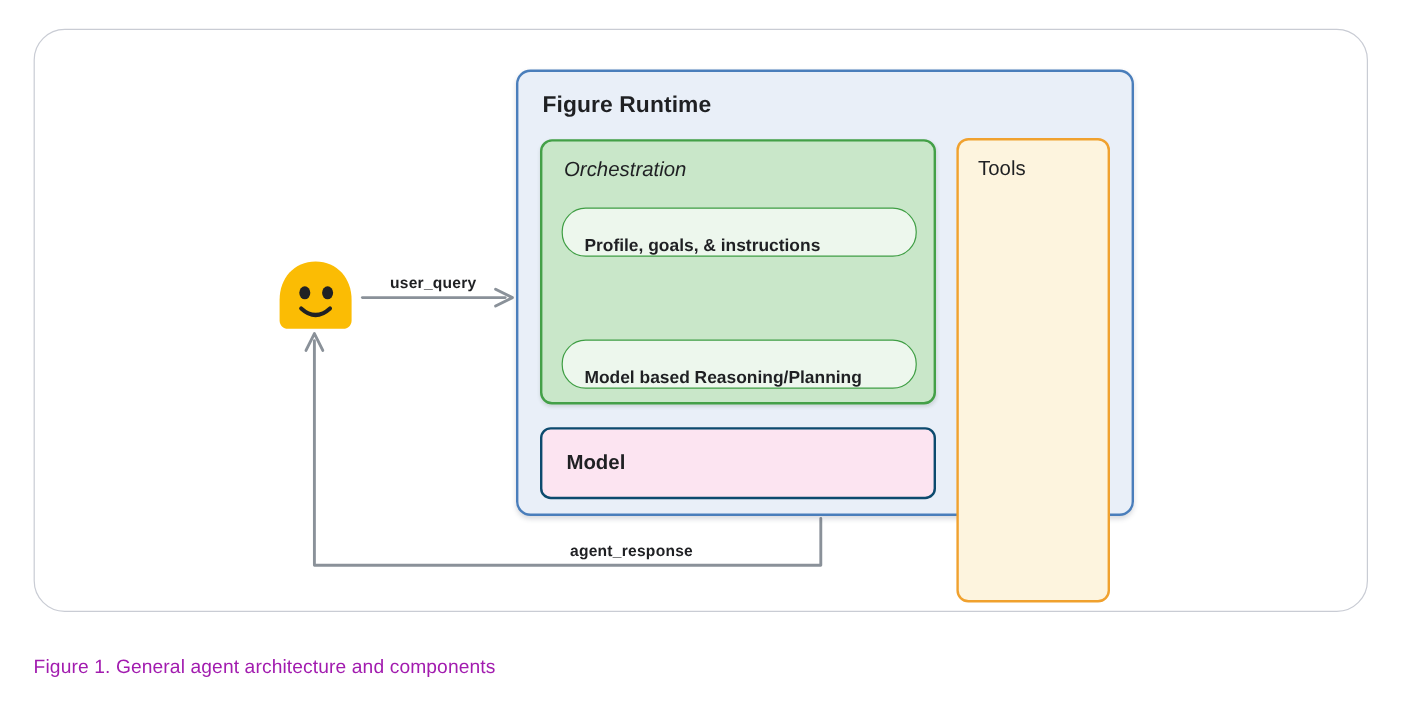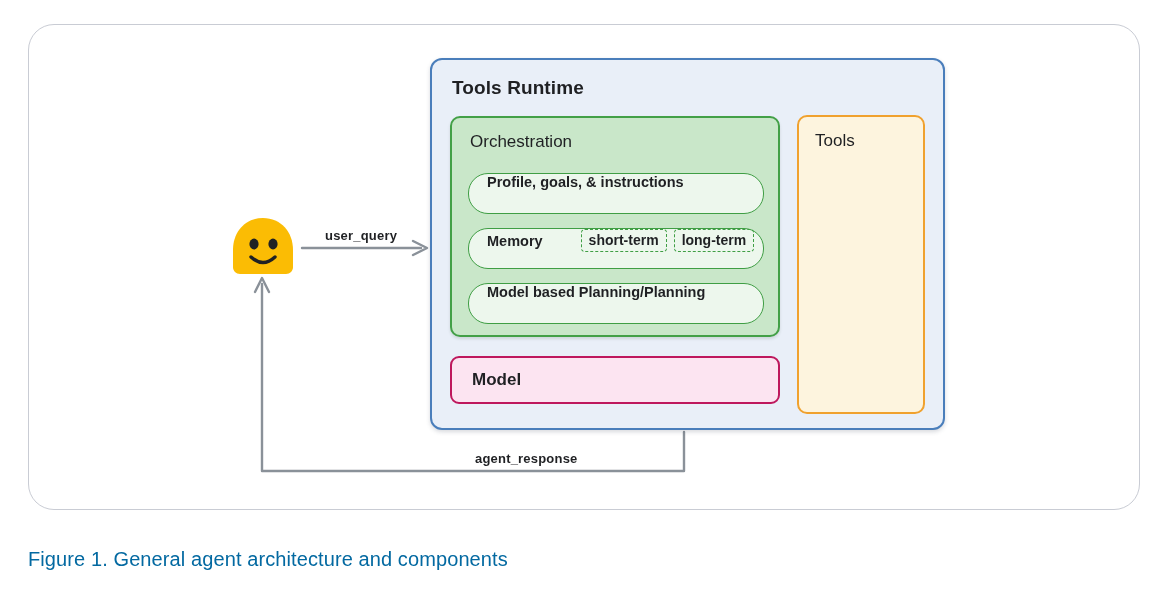--- a/index.html
+++ b/index.html
@@ -84,32 +84,33 @@
     box-sizing: border-box;
     box-shadow: 0 2px 3px rgba(60,90,60,.16);
   }
   .orch-title {
     position: absolute;
     left: 18px;
     top: 14px;
     font-size: 17px;
     font-weight: 400;
     color: #1f2023;
+    font-style: italic;
   }
   .orch-item {
     position: absolute;
     left: 16px;
     width: 296px;
     height: 41px;
     background: #edf7ed;
     border: 1.6px solid #3f9e44;
     border-radius: 20px;
     box-sizing: border-box;
     display: flex;
-    align-items: flex-start;
+    align-items: flex-end;
     padding-left: 18px;
     font-size: 14.5px;
     font-weight: 600;
     color: #1f2023;
   }
   #orch-item-0 { top: 55px; }
   #orch-item-1 { top: 110px; }
   #orch-item-2 { top: 165px; }
 
   .memory-row {
@@ -135,40 +136,40 @@
     background: transparent;
     white-space: nowrap;
   }
 
   
   #model-box {
     position: absolute;
     left: 18px;
     top: 296px;
     width: 330px;
-    height: 48px;
+    height: 60px;
     background: #fce4f1;
-    border: 2px solid #be185d;
+    border: 2px solid #0c4a6e;
     border-radius: 9px;
     box-sizing: border-box;
     display: flex;
     align-items: center;
     padding-left: 20px;
     font-size: 17px;
     font-weight: 700;
     color: #1f2023;
   }
 
   
   #tools-box {
     position: absolute;
     left: 365px;
     top: 55px;
     width: 128px;
-    height: 299px;
+    height: 387px;
     background: #fdf4de;
     border: 2px solid #f0a12e;
     border-radius: 10px;
     box-sizing: border-box;
   }
   .tools-title {
     position: absolute;
     left: 16px;
     top: 14px;
     font-size: 17px;
@@ -186,23 +187,23 @@
     white-space: nowrap;
   }
   #label-user-query { left: 325px; top: 228px; }
   #label-agent-response { left: 432px; top: 451px; margin-left: 43px; }
 
   
   #figure-caption {
     position: absolute;
     left: 28px;
     top: 548px;
-    font-size: 20px;
+    font-size: 16px;
     font-weight: 400;
-    color: #0369a1;
+    color: #a21caf;
     letter-spacing: .1px;
   }
 </style>
 </head>
 <body>
 
 <div id="figure-frame"></div>
 
 <svg id="connectors" viewBox="0 0 1170 594" width="1170" height="594" aria-hidden="true">
 
@@ -221,41 +222,32 @@
   <path d="M33 1 C51 1 63 15 63 33 L63 50 C63 54 60 57 56 57 L10 57 C6 57 3 54 3 50 L3 33 C3 15 15 1 33 1 Z" fill="#fbbc04"></path>
   <ellipse cx="24" cy="27" rx="4.6" ry="5.4" fill="#202124"></ellipse>
   <ellipse cx="43" cy="27" rx="4.6" ry="5.4" fill="#202124"></ellipse>
   <path d="M21 40 Q33 51 45 40" fill="none" stroke="#202124" stroke-width="3.4" stroke-linecap="round"></path>
 </svg>
 
 <div class="edge-label" id="label-user-query">user_query</div>
 <div class="edge-label" id="label-agent-response">agent_response</div>
 
 <div id="agent-runtime">
-  <div class="runtime-title">Tools Runtime</div>
+  <div class="runtime-title">Figure Runtime</div>
 
   <div id="orchestration">
     <div class="orch-title">Orchestration</div>
 
     <div class="orch-item" id="orch-item-0">
       <span>Profile, goals, &amp; instructions</span>
     </div>
 
-    <div class="orch-item" id="orch-item-1">
-      <div class="memory-row">
-        <span class="memory-label">Memory</span>
-        <span class="memory-badges">
-          <span class="memory-badge">short-term</span>
-          <span class="memory-badge">long-term</span>
-        </span>
-      </div>
-    </div>
 
     <div class="orch-item" id="orch-item-2">
-      <span>Model based Planning/Planning</span>
+      <span>Model based Reasoning/Planning</span>
     </div>
   </div>
 
   <div id="model-box">
     <span>Model</span>
   </div>
 
   <div id="tools-box">
     <div class="tools-title">Tools</div>
   </div>

